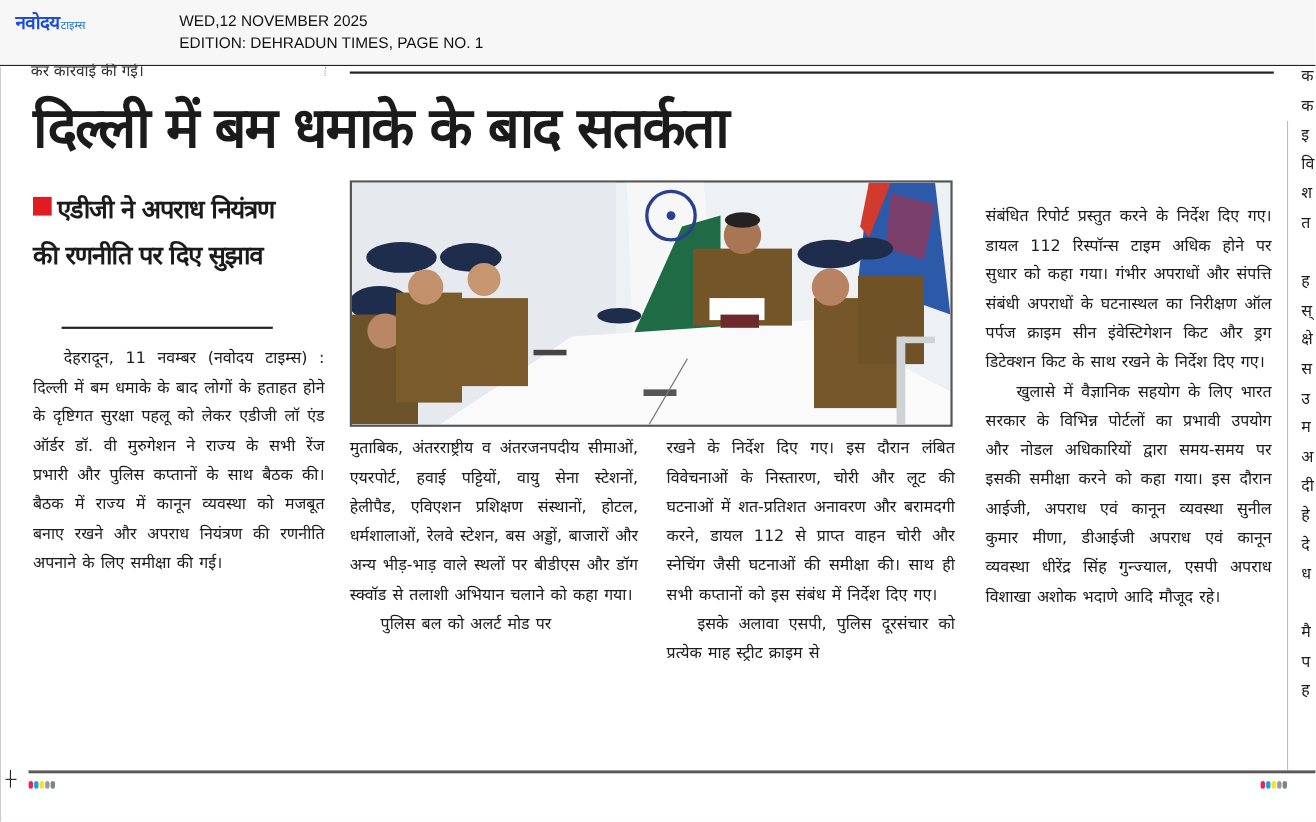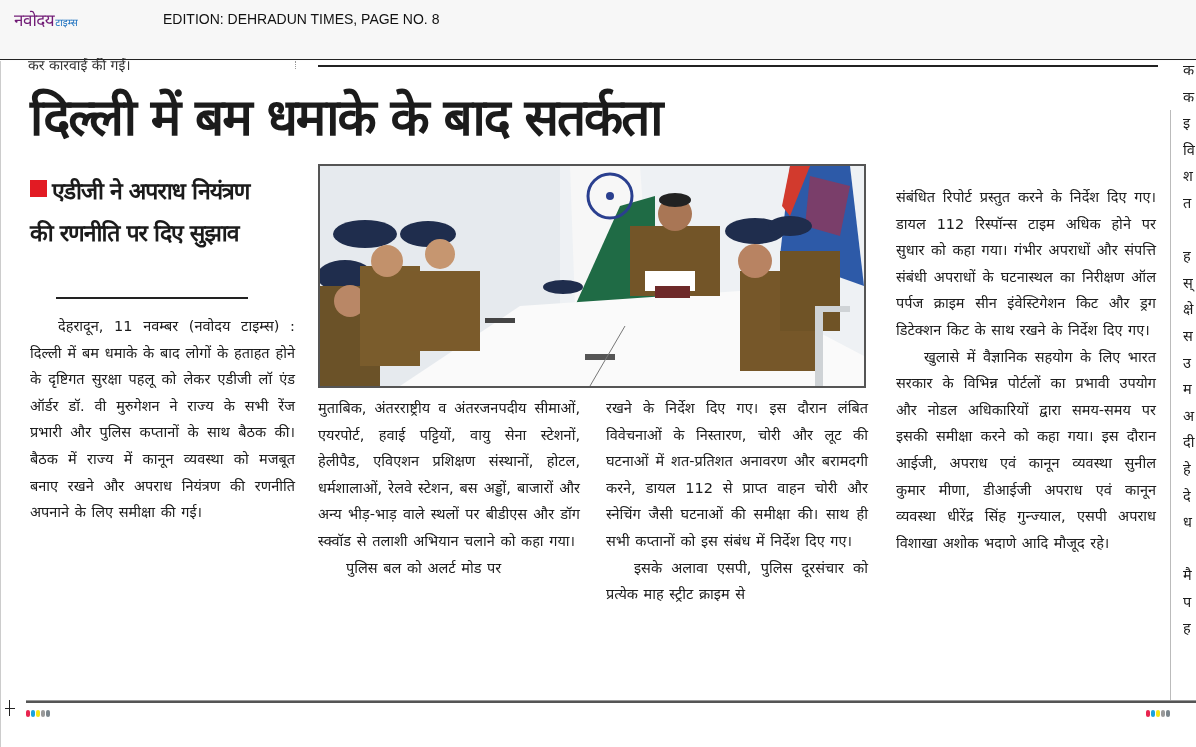--- a/index.html
+++ b/index.html
@@ -1,21 +1,21 @@
 <!DOCTYPE html>
 <html><head>
 <meta charset="utf-8">
 <style>
   * { box-sizing: border-box; margin: 0; padding: 0; }
   html, body { width: 1196px; height: 747px; overflow: hidden; background: #fdfdfd; }
   body { font-family: "DejaVu Sans", sans-serif; color: #1a1a1a; position: relative; }
 
   .topbar { position: absolute; left: 0; top: 0; width: 1196px; height: 60px; background: #f7f7f7; border-bottom: 1px solid #222; }
   .logo { position: absolute; left: 14px; top: 8px; display: flex; align-items: baseline; }
-  .logo-main { font-family: "DejaVu Sans", sans-serif; font-weight: normal; font-size: 17px; color: #701a75; letter-spacing: -0.5px; }
+  .logo-main { font-family: "DejaVu Sans", sans-serif; font-weight: bold; font-size: 17px; color: #1d4ed8; letter-spacing: -0.5px; }
   .logo-sub { font-family: "DejaVu Sans", sans-serif; font-size: 10px; color: #1a6fbf; margin-left: 1px; }
   .meta { position: absolute; left: 163px; top: 9px; font-family: "Liberation Sans", sans-serif; font-size: 14px; line-height: 20px; color: #111; }
 
   .page { position: absolute; left: 0; top: 61px; width: 1196px; height: 686px; background: #fff; }
   .left-edge { position: absolute; left: 0; top: 61px; width: 1px; height: 686px; background: #ccc; }
 
   .prev-line { position: absolute; left: 28px; top: 58px; font-family: "DejaVu Sans", sans-serif; font-size: 14px; color: #333; height: 16px; overflow: hidden; line-height: 14px; }
   .fold-dots { position: absolute; left: 295px; top: 61px; width: 2px; height: 8px; border-left: 1px dotted #999; }
   .top-rule { position: absolute; left: 318px; top: 65px; width: 840px; height: 2px; background: #222; }
 
@@ -49,21 +49,22 @@
 </style>
 </head>
 <body>
 
 <div class="topbar">
   <div class="logo">
     <span class="logo-main">नवोदय</span>
     <span class="logo-sub">टाइम्स</span>
   </div>
   <div class="meta">
-    <div>EDITION: DEHRADUN TIMES, PAGE NO. 8</div>
+    <div>WED,12 NOVEMBER 2025</div>
+    <div>EDITION: DEHRADUN TIMES, PAGE NO. 1</div>
   </div>
 </div>
 
 <div class="page"></div>
 <div class="left-edge"></div>
 
 <div class="prev-line">कर कारवाई की गई।</div>
 <div class="fold-dots"></div>
 <div class="top-rule"></div>
 

